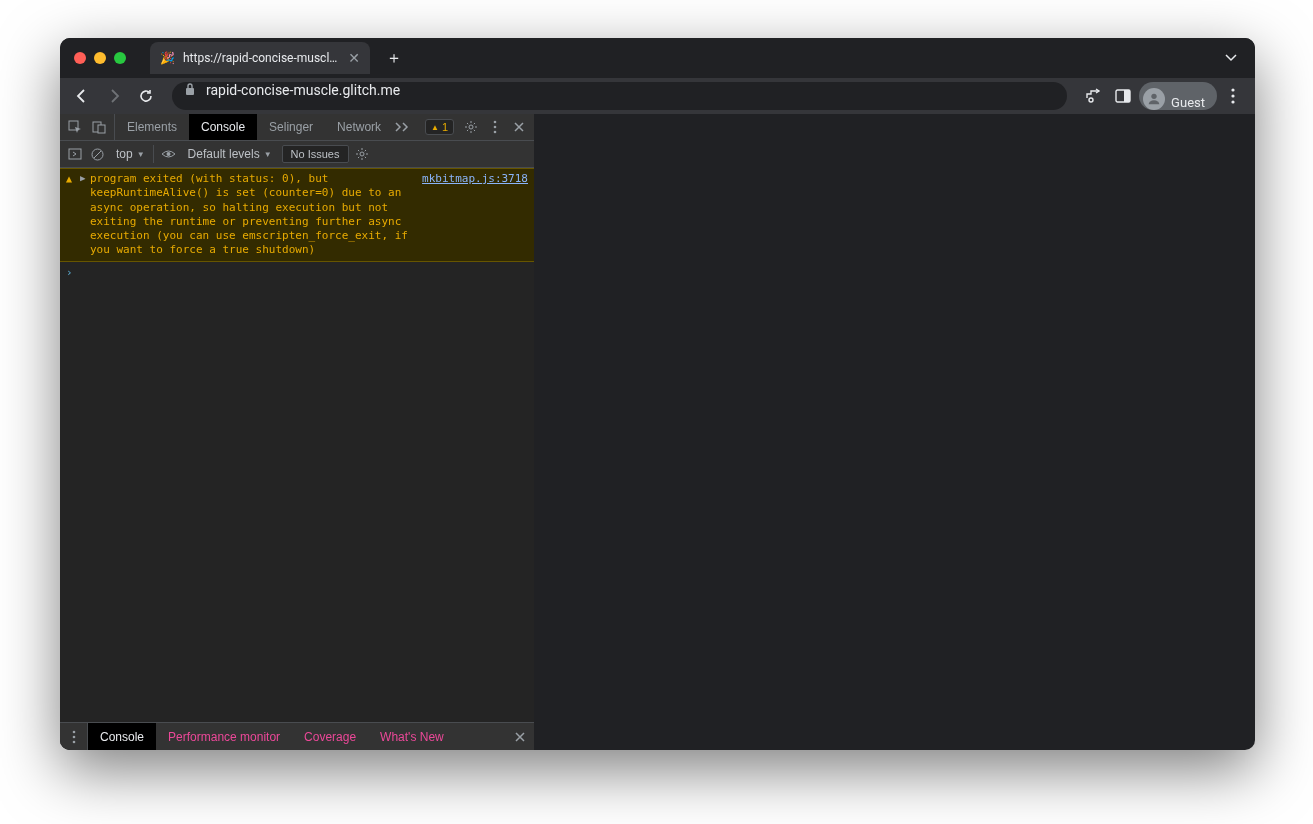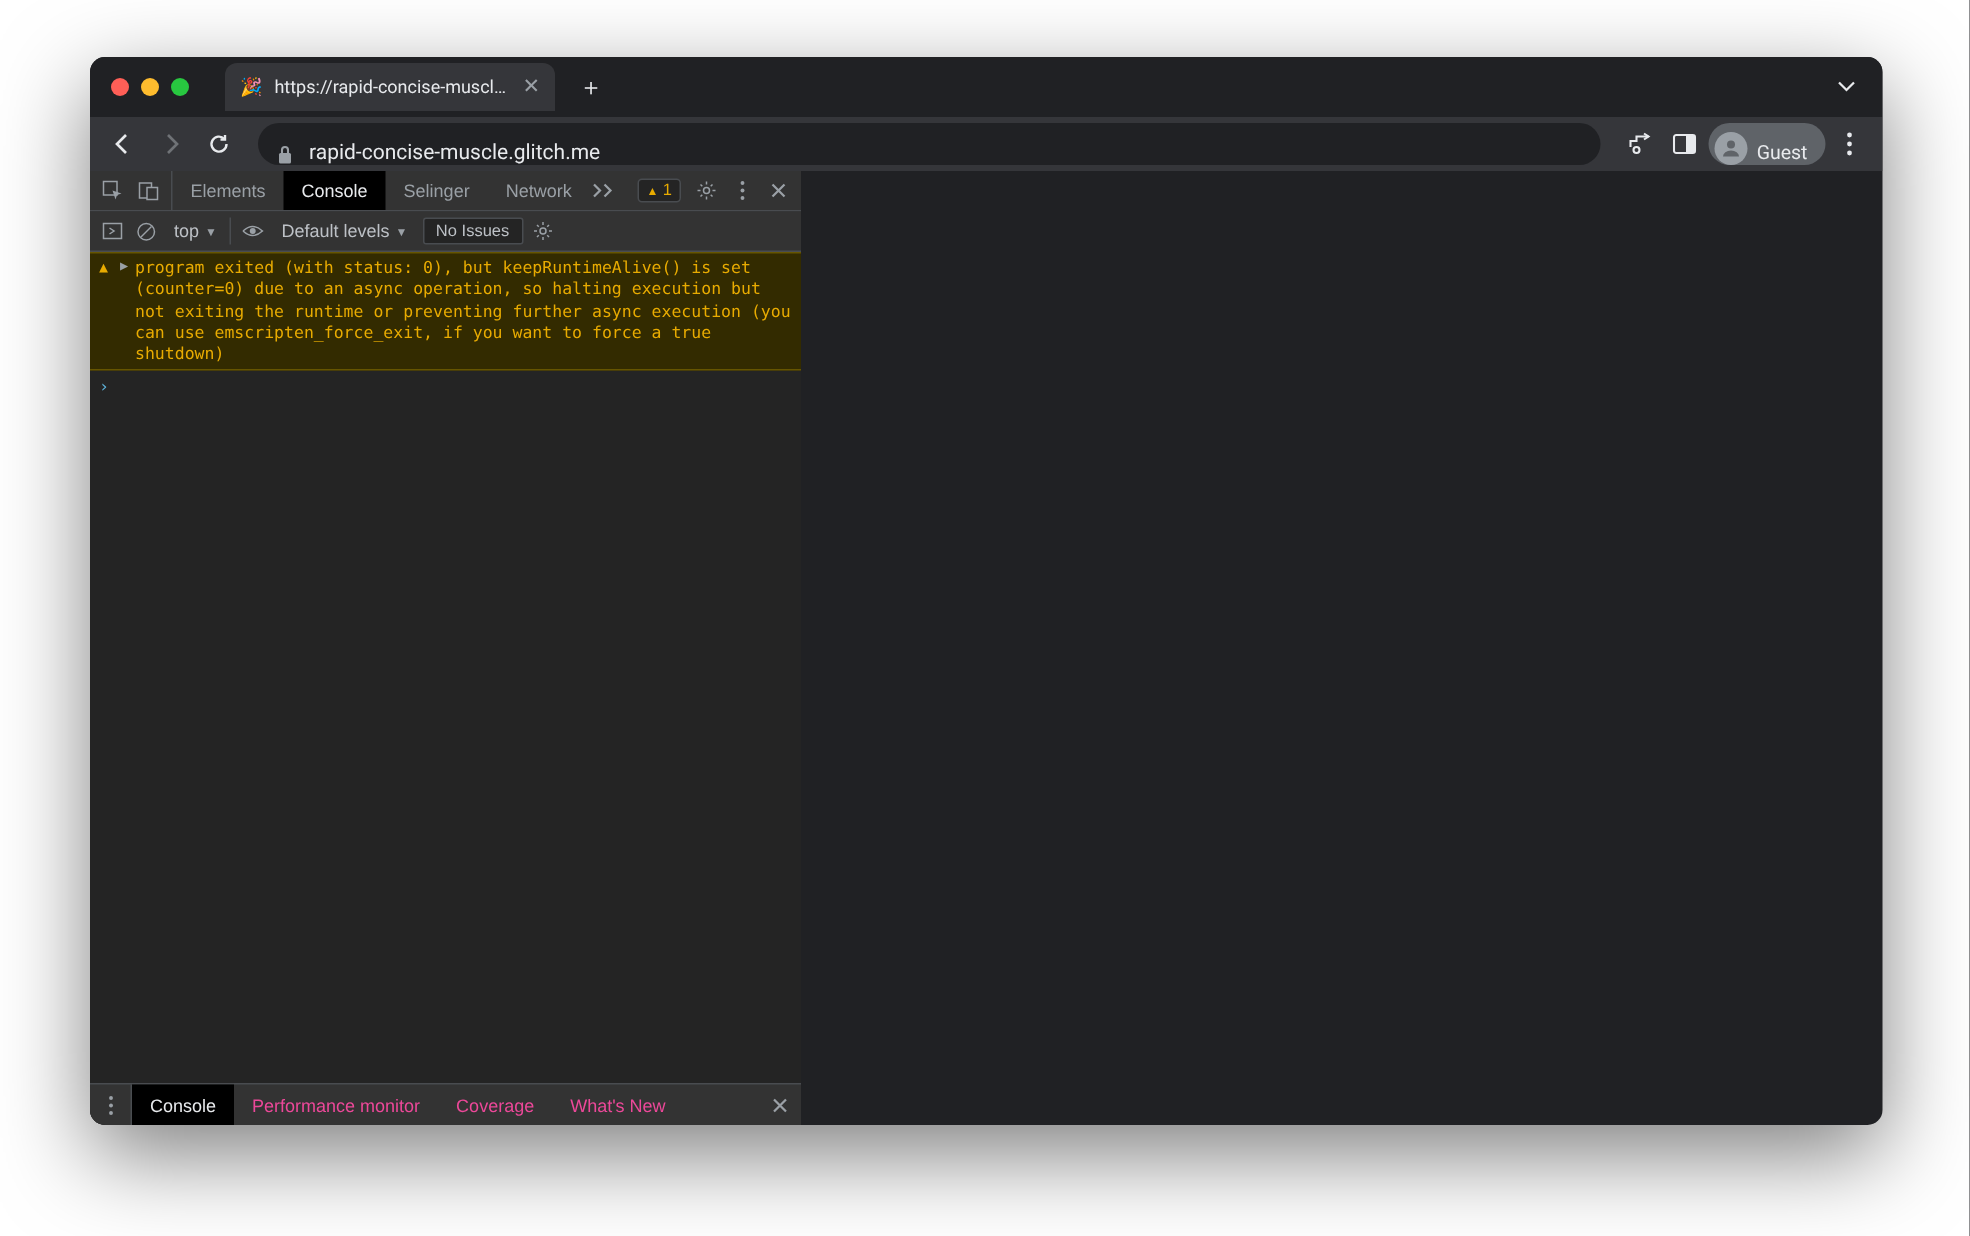--- a/index.html
+++ b/index.html
@@ -82,21 +82,21 @@
       display: flex; align-items: center; justify-content: center;
       color: #9aa0a6; cursor: pointer; border-radius: 50%;
     }
     .toolbar-btn.active { color: #e8eaed; }
     .omnibox {
       flex: 1;
       height: 28px;
       background: #202124;
       border-radius: 14px;
       display: flex;
-      align-items: flex-end;
+      align-items: flex-start;
       padding: 0 12px;
       margin: 0 8px;
       gap: 10px;
       color: #e8eaed;
       font-size: 14px;
     }
     .lock-icon { color: #9aa0a6; font-size: 12px; }
     .url-text { flex: 1; }
     .toolbar-right {
       display: flex; align-items: center; gap: 2px;
@@ -451,20 +451,21 @@
               <path d="M7 1 V3 M7 11 V13 M1 7 H3 M11 7 H13 M3 3 L4.2 4.2 M9.8 9.8 L11 11 M11 3 L9.8 4.2 M4.2 9.8 L3 11" stroke="#9aa0a6"></path>
             </svg>
         </div>
       </div>
 
       <div class="console-body">
         <div class="console-msg">
           <span class="msg-icon">▲</span>
           <span class="msg-arrow">▶</span>
           <span class="msg-text">program exited (with status: 0), but keepRuntimeAlive() is set (counter=0) due to an async operation, so halting execution but not exiting the runtime or preventing further async execution (you can use emscripten_force_exit, if you want to force a true shutdown)</span>
+          <span class="msg-source">mkbitmap.js:3718</span>
         </div>
         <div class="console-prompt">
           <span class="prompt-arrow">›</span>
           <input class="prompt-input" style="">
         </div>
       </div>
 
       <div class="drawer">
         <div class="drawer-menu">
           <svg width="4" height="14" viewBox="0 0 4 14">

